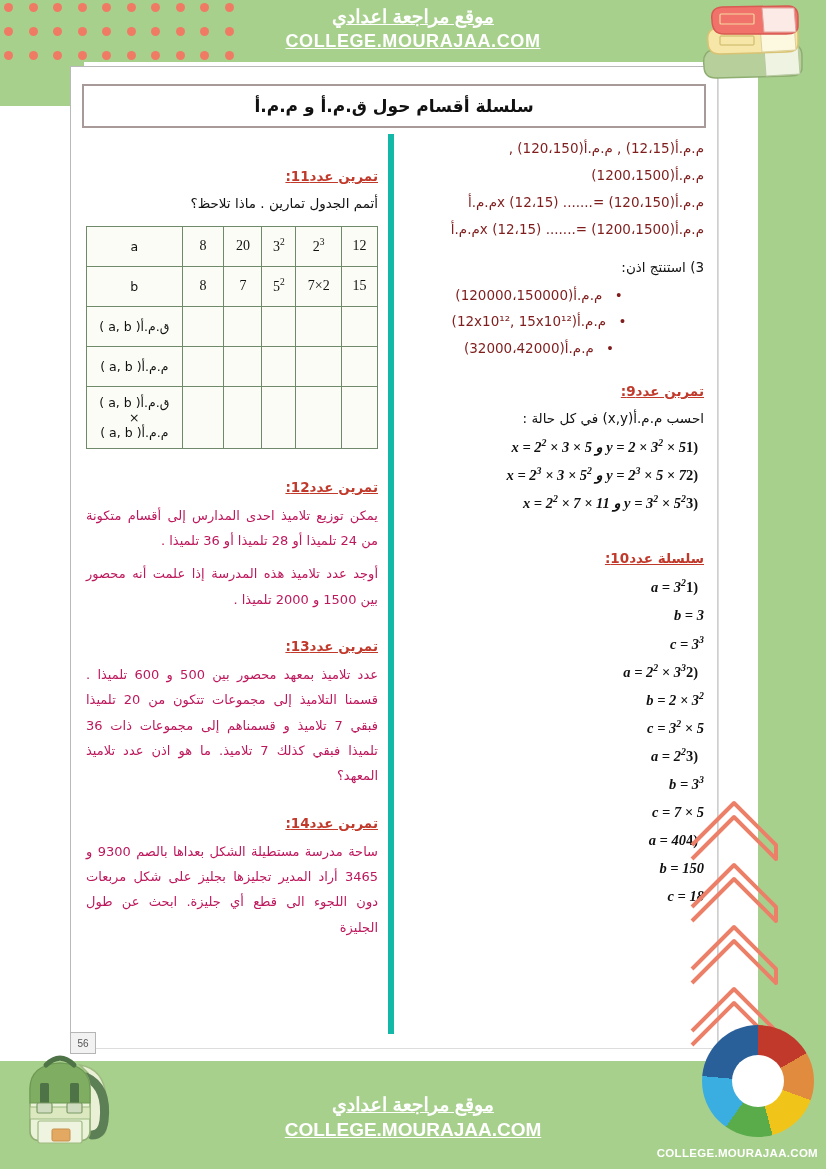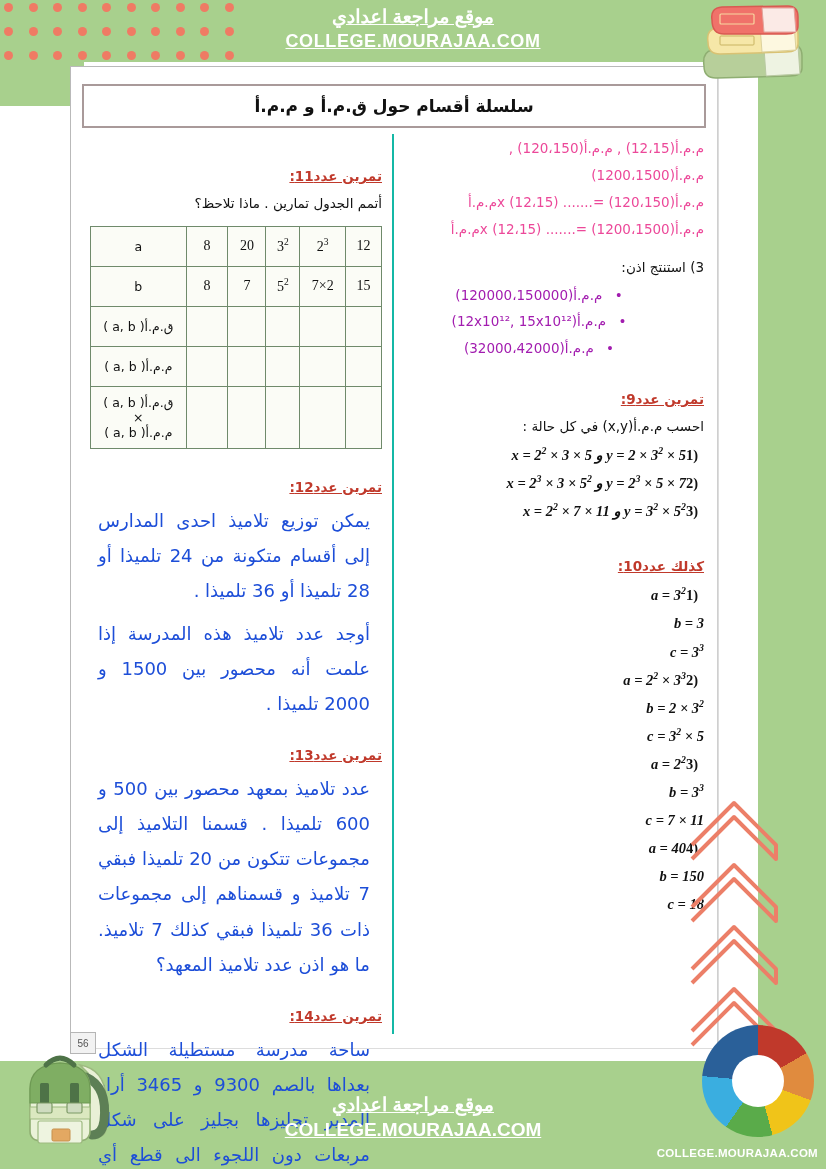--- a/index.html
+++ b/index.html
@@ -100,50 +100,50 @@
 
   
   .columns {
     position: absolute; left: 78px; top: 134px;
     width: 634px; height: 900px;
     display: flex; flex-direction: row;
     z-index: 7;
   }
   .col-right { width: 318px; padding: 0 8px 0 10px; }
   .col-left  { width: 316px; padding: 0 10px 0 8px;
-               border-right: 2px solid #14b8a6; }
+               border-right: 6px solid #14b8a6; }
 
   .ex-title {
     color: #c0392b; font-weight: bold; font-size: 13.5px;
     text-decoration: underline; direction: rtl; text-align: right;
     margin: 14px 0 8px 0;
     font-family: "DejaVu Sans", "Liberation Sans", sans-serif;
   }
   .ar-line {
     direction: rtl; text-align: right; font-size: 13.5px; color: #111;
     line-height: 1.75; margin: 3px 0;
     font-family: "DejaVu Sans", "Liberation Sans", sans-serif;
   }
   .ar-para {
-    direction: rtl; text-align: justify; font-size: 18px; color: #1d4ed8;
-    line-height: 1.95; margin: 8px 12px;
+    direction: rtl; text-align: justify; font-size: 13px; color: #be185d;
+    line-height: 1.95; margin: 8px 0;
     font-family: "DejaVu Sans", "Liberation Sans", sans-serif;
   }
   .math {
     direction: ltr; text-align: right; font-size: 14.5px; color: #111;
     font-family: "Liberation Serif", serif; font-style: italic;
     line-height: 1.8; margin: 2px 0; font-weight: bold;
   }
   .math-plain {
-    direction: rtl; text-align: right; font-size: 13.5px; color: #ec4899;
+    direction: rtl; text-align: right; font-size: 13.5px; color: #7f1d1d;
     font-family: "DejaVu Sans", "Liberation Sans", sans-serif;
     line-height: 1.85; margin: 2px 0;
   }
   .bullet-row {
-    direction: rtl; text-align: center; font-size: 13.5px; color: #a21caf;
+    direction: rtl; text-align: center; font-size: 13.5px; color: #7f1d1d;
     font-family: "DejaVu Sans", "Liberation Sans", sans-serif;
     line-height: 1.9; margin: 1px 0; padding-right: 30px;
   }
   .bullet-row .bul { margin-left: 8px; }
 
   
   table.ex-table {
     border-collapse: collapse;
     width: 292px;
     margin: 10px 0 4px 0;
@@ -301,39 +301,39 @@
     </div>
     <div class="bullet-row">
       <span class="bul">•</span>
       <span>م.م.أ(12x10¹², 15x10¹²)</span>
     </div>
     <div class="bullet-row">
       <span class="bul">•</span>
       <span>م.م.أ(32000،42000)</span>
     </div>
 
-    <div class="ex-title" style="margin-top:30px;">تمرين عدد9:</div>
+    <div class="ex-title" style="margin-top:22px;">تمرين عدد9:</div>
     <div class="ar-line">احسب م.م.أ(x,y) في كل حالة :</div>
     <div id="ex9-items">
         <div class="math"><span style="float: right; font-style: normal; margin-right: 6px;">1)</span><span>x = 2<sup>2</sup> × 3 × 5  و  y = 2 × 3<sup>2</sup> × 5</span></div>
         <div class="math"><span style="float: right; font-style: normal; margin-right: 6px;">2)</span><span>x = 2<sup>3</sup> × 3 × 5<sup>2</sup>  و  y = 2<sup>3</sup> × 5 × 7</span></div>
         <div class="math"><span style="float: right; font-style: normal; margin-right: 6px;">3)</span><span>x = 2<sup>2</sup> × 7 × 11  و  y = 3<sup>2</sup> × 5<sup>2</sup></span></div>
       </div>
 
-    <div class="ex-title" style="margin-top:34px;">كذلك عدد10:</div>
+    <div class="ex-title" style="margin-top:34px;">سلسلة عدد10:</div>
     <div id="ex10-groups">
         <div class="math"><span style="float: right; font-style: normal; margin-right: 6px;">1)</span><span>a = 3<sup>2</sup></span></div>
         <div class="math"><span>b = 3</span></div>
         <div class="math"><span>c = 3<sup>3</sup></span></div>
         <div class="math"><span style="float: right; font-style: normal; margin-right: 6px;">2)</span><span>a = 2<sup>2</sup> × 3<sup>3</sup></span></div>
         <div class="math"><span>b = 2 × 3<sup>2</sup></span></div>
         <div class="math"><span>c = 3<sup>2</sup> × 5</span></div>
         <div class="math"><span style="float: right; font-style: normal; margin-right: 6px;">3)</span><span>a = 2<sup>2</sup></span></div>
         <div class="math"><span>b = 3<sup>3</sup></span></div>
-        <div class="math"><span>c = 7 × 11</span></div>
+        <div class="math"><span>c = 7 × 5</span></div>
         <div class="math"><span style="float: right; font-style: normal; margin-right: 6px;">4)</span><span>a = 40</span></div>
         <div class="math"><span>b = 150</span></div>
         <div class="math"><span>c = 18</span></div>
       </div>
   </div>
 
   <div class="col-left">
 
     <div class="ex-title" style="margin-top:34px;">تمرين عدد11:</div>
     <div class="ar-line">أتمم الجدول تمارين . ماذا تلاحظ؟</div>

